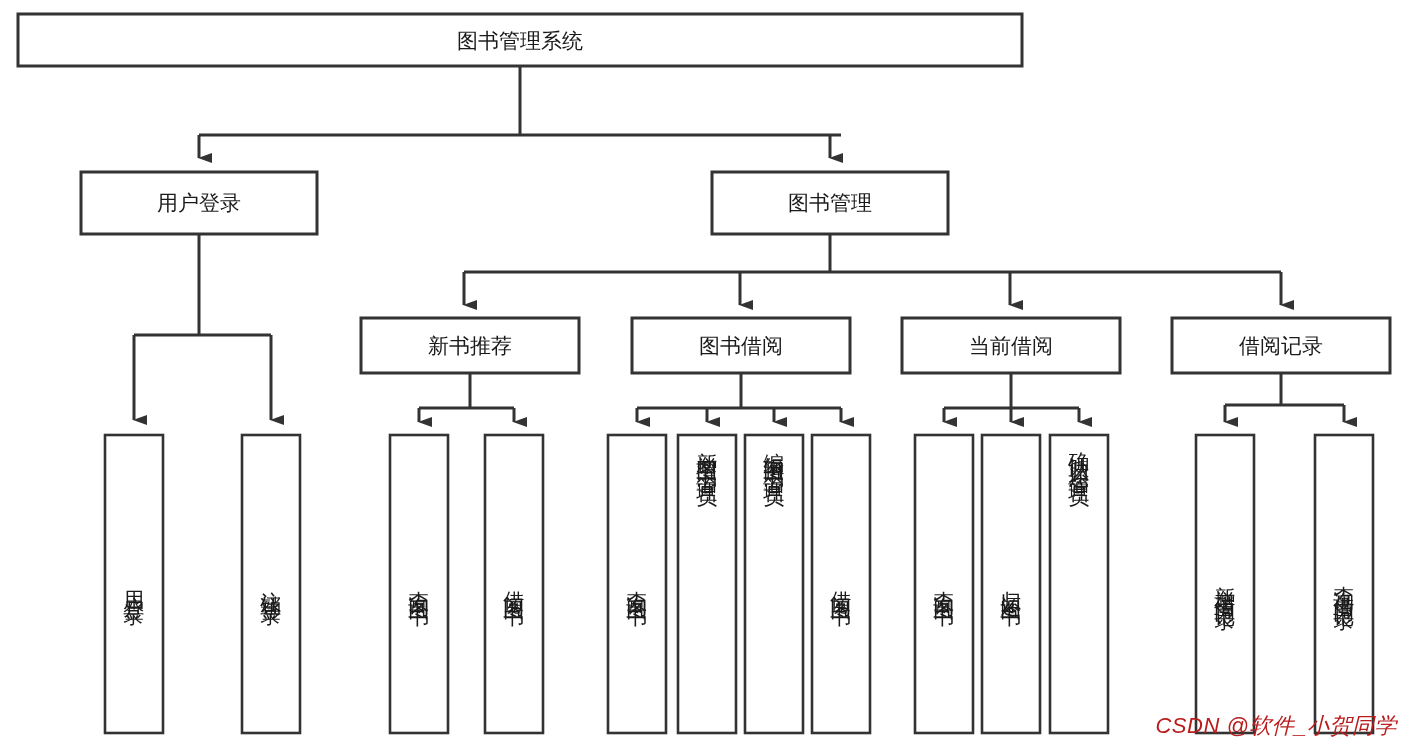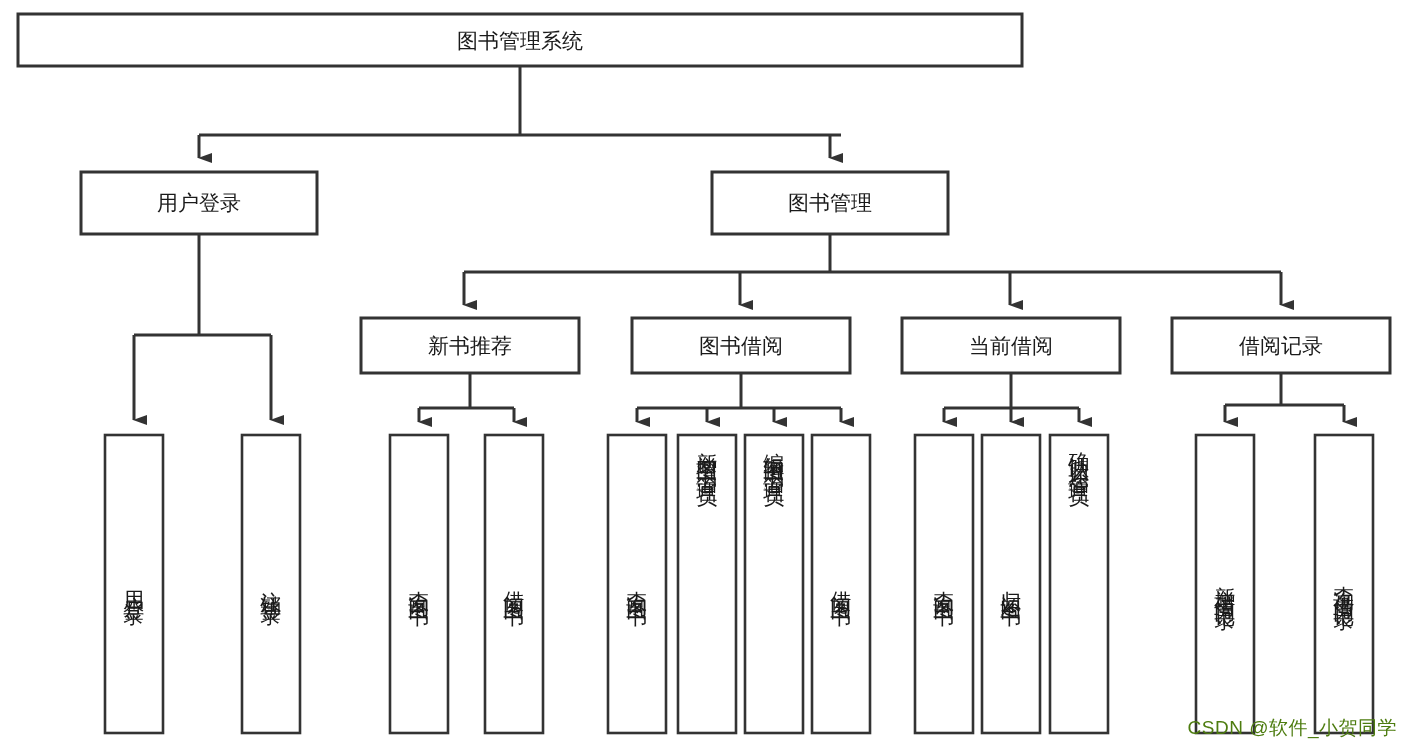--- a/index.html
+++ b/index.html
@@ -65,25 +65,26 @@
     letter-spacing: 5px;
     color: #1a1a1a;
     white-space: nowrap;
     text-align: center;
   }
   .watermark {
     position: absolute;
     right: 8px;
     bottom: 6px;
     font-family: "Liberation Sans", "DejaVu Sans", sans-serif;
-    font-size: 19px;
-    color: #4d7c0f;
+    font-size: 22px;
+    color: #b91c1c;
     letter-spacing: 0.5px;
     white-space: nowrap;
     user-select: none;
+    font-style: italic;
   }
 </style>
 </head>
 <body>
 
 <div id="diagram-root">
 
   <svg class="flow" viewBox="0 0 1405 747">
     <defs>
       <marker id="arrow" viewBox="0 0 12 14" refX="6" refY="13" markerWidth="12" markerHeight="14" orient="auto-start-reverse" markerUnits="userSpaceOnUse">

